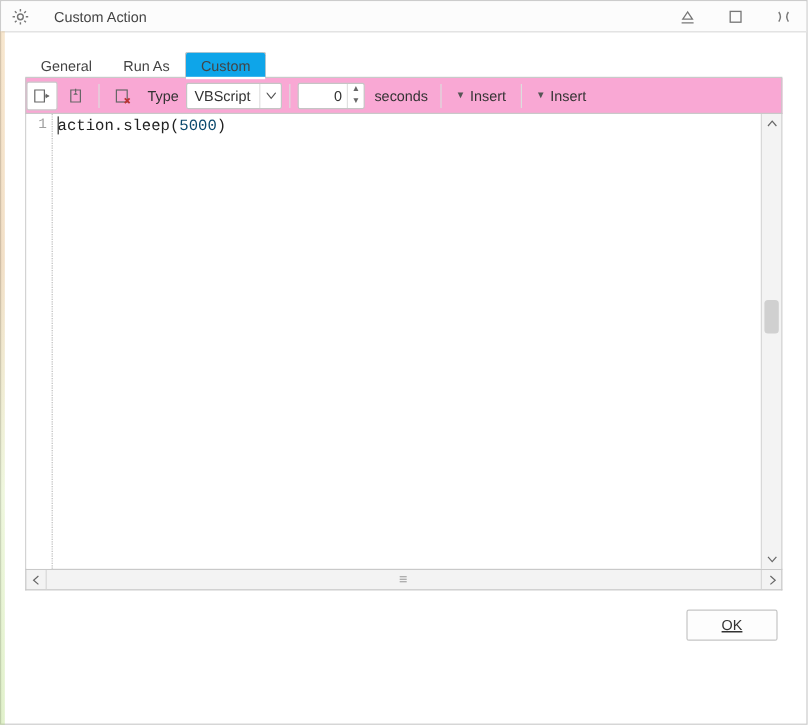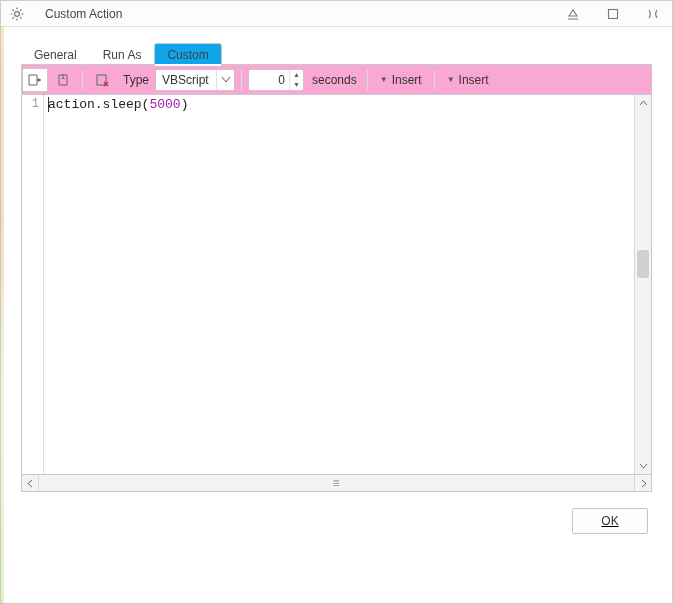--- a/index.html
+++ b/index.html
@@ -105,21 +105,21 @@
 
   .editor-wrap {
     display:flex; height:380px; border-left:1px solid #c9c9c9; border-right:1px solid #c9c9c9; border-bottom:1px solid #c9c9c9; position:relative;
   }
   .gutter { width:22px; background:#fff; border-right:1px dotted #bbb; color:#a0a0a0;
     text-align:right; padding:2px 4px 0 0; font-family: Consolas, "Courier New", monospace; font-size:12px;}
   .code {
     flex:1; padding:2px 4px; font-family: Consolas, "Courier New", monospace; font-size:13px;
     white-space: pre; color:#222; line-height:16px; position:relative;
   }
-  .code .num { color:#a21caf; }
+  .code .num { color:#0c4a6e; }
   .cursor-caret { border-left:1px solid #333; margin-right:-1px;}
   .vscroll { width:17px; border-left:1px solid #d8d8d8; background:#f3f3f3;
     display:flex; flex-direction:column; justify-content:space-between; align-items:center;
   }
   .vscroll .arrow{ width:17px; height:17px; display:flex; align-items:center; justify-content:center; cursor:pointer;}
   .vscroll .thumbzone{ flex:1; width:100%; position:relative;}
   .vscroll .thumb{ position:absolute; left:2px; right:2px; top:40%; height:28px; background:#d0d0d0; border-radius:3px;}
 
   .hscroll { display:flex; height:17px; border-left:1px solid #c9c9c9; border-right:1px solid #c9c9c9; border-bottom:1px solid #c9c9c9; background:#f3f3f3; }
   .hscroll .arrow{ width:17px; display:flex; align-items:center; justify-content:center; border-right:1px solid #d8d8d8; cursor:pointer;}

